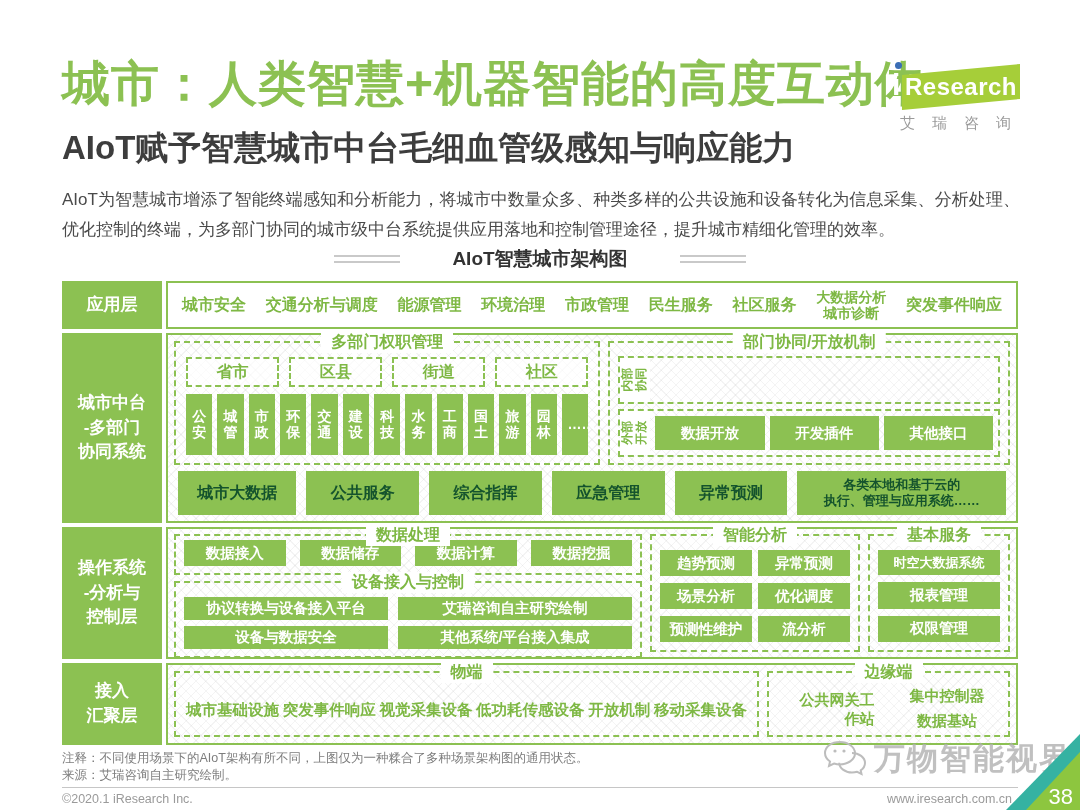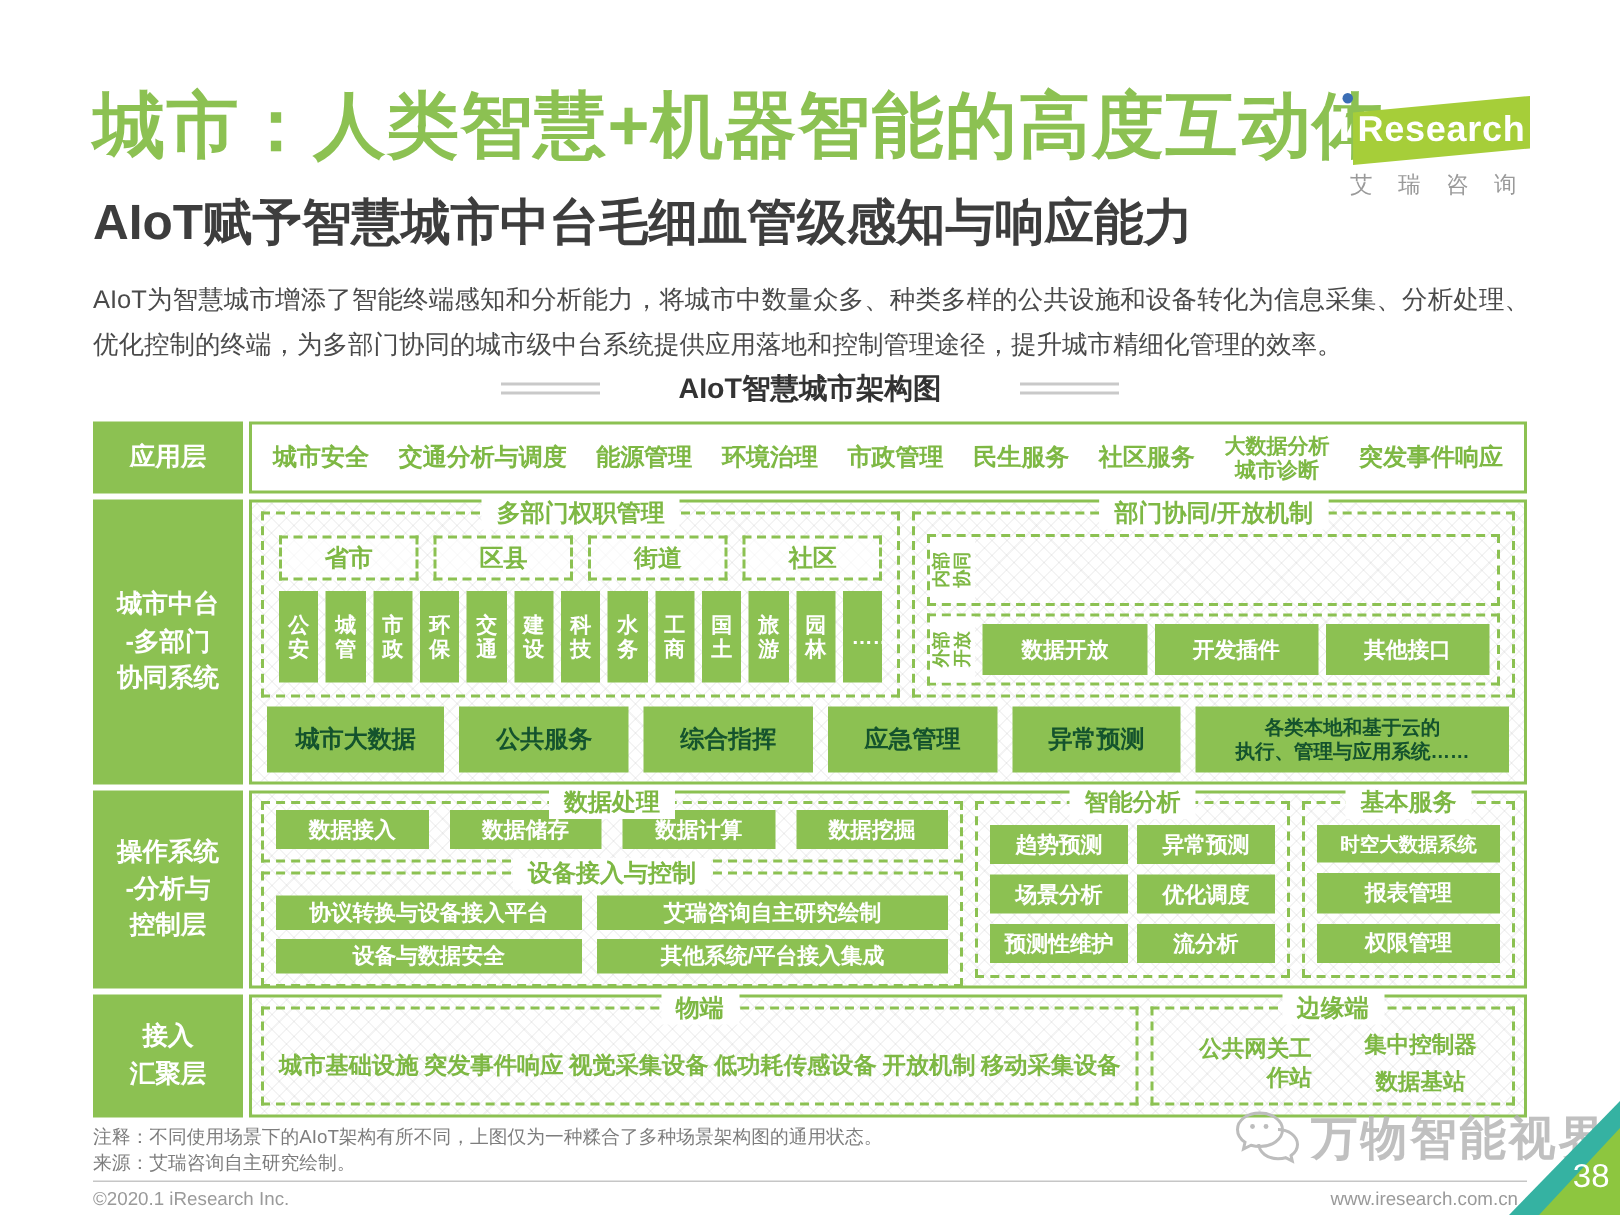--- a/index.html
+++ b/index.html
@@ -101,21 +101,21 @@
   
   .note { position:absolute; left:62px; font-size:12.5px; color:#7d7d7d; white-space:nowrap; }
   .note1 { top:750px; } .note2 { top:767px; }
   .footer-rule { position:absolute; left:62px; top:787px; width:956px; border-top:1px solid #c6c6c6; }
   .copyright { position:absolute; left:62px; top:792px; font-size:12.5px; color:#9a9a9a; }
   .website { position:absolute; left:790px; top:792px; width:222px; text-align:right; font-size:12.5px; color:#9a9a9a; text-decoration:none; }
   .watermark { position:absolute; left:822px; top:738px; display:flex; align-items:center; gap:6px; z-index:5; }
   .watermark-text { font-size:31px; font-weight:bold; color:rgba(176,176,176,.8); letter-spacing:2px; white-space:nowrap; }
   .tri-teal { position:absolute; right:0; bottom:0; width:74px; height:76px; background:#35b2a2; clip-path:polygon(100% 0, 0 100%, 100% 100%); z-index:6; }
   .tri-green { position:absolute; right:0; bottom:0; width:54px; height:58px; background:#8dc63f; clip-path:polygon(100% 0, 0 100%, 100% 100%); z-index:7; }
-  .page-num { position:absolute; right:7px; bottom:13px; color:#ffffff; font-size:22px; z-index:8; }
+  .page-num { position:absolute; right:7px; bottom:0; color:#ffffff; font-size:22px; z-index:8; }
 </style>
 </head>
 <body>
 
 <div class="page">
 
   <div class="main-title">城市：人类智慧+机器智能的高度互动体</div>
 
   <div class="logo">
     <div class="logo-i-dot"></div>

